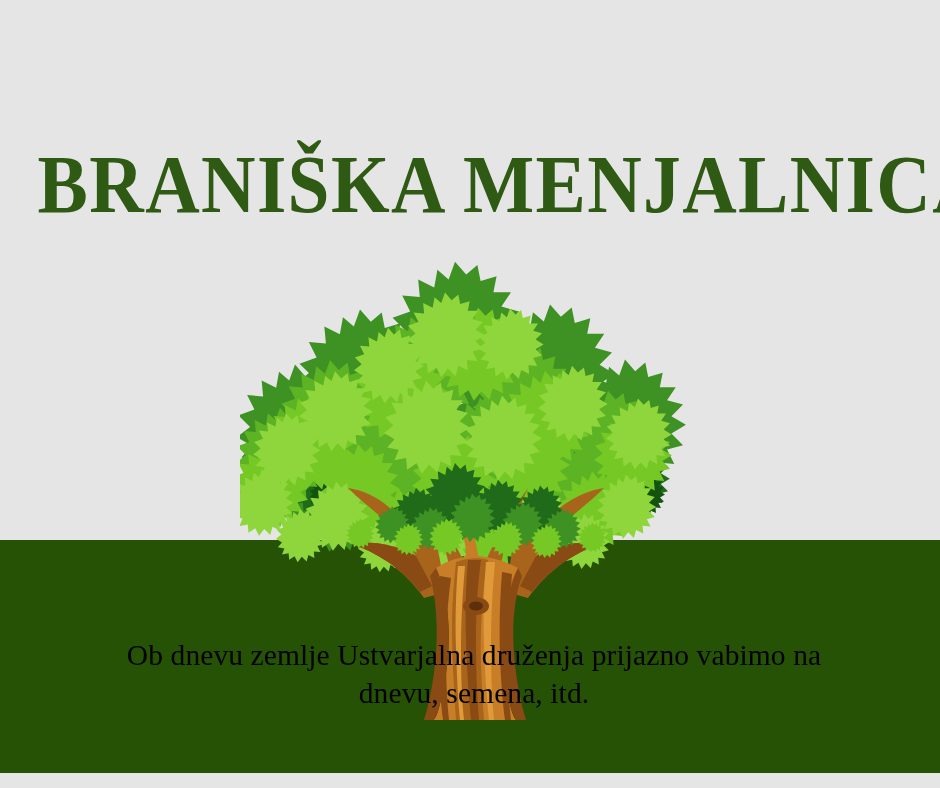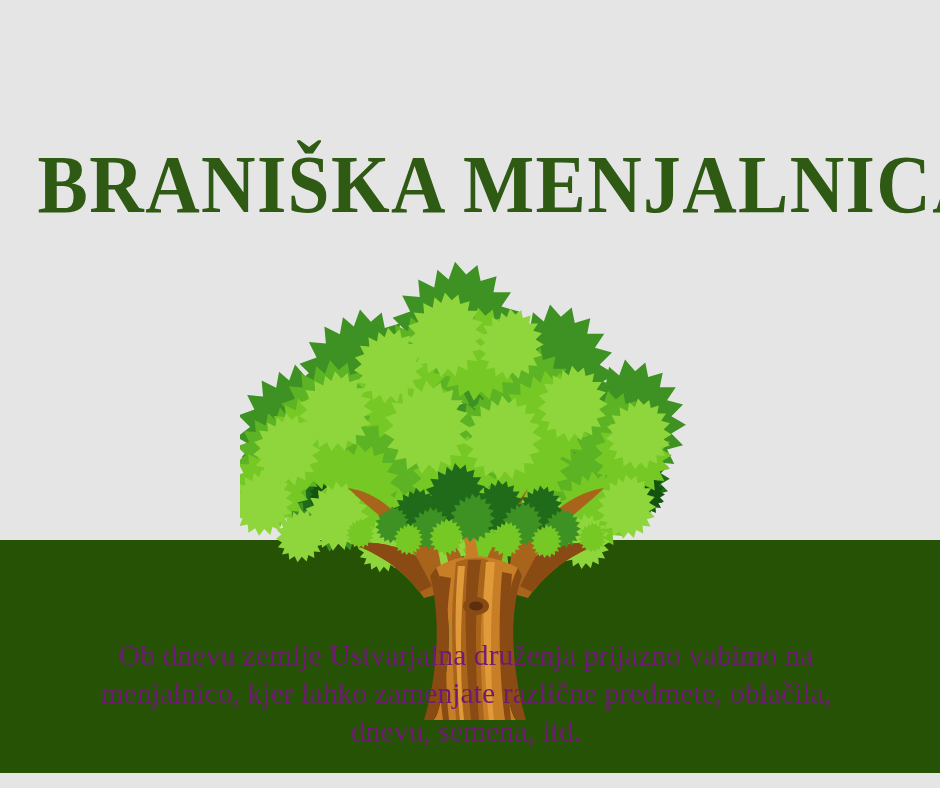--- a/index.html
+++ b/index.html
@@ -59,25 +59,25 @@
     left: 240px;
     top: 250px;
     width: 460px;
     height: 470px;
   }
   .tree-wrap svg { display: block; }
 
   
   .body-copy {
     position: absolute;
-    left: 10px;
+    left: 18px;
     top: 636px;
     width: 912px;
     text-align: center;
-    color: #701a75;
+    color: #000000;
     font-family: "Liberation Serif", "DejaVu Serif", serif;
     font-size: 29.5px;
     line-height: 38px;
     font-weight: 400;
     letter-spacing: 0.1px;
   }
   .body-copy .ln { display: block; white-space: nowrap; }
 </style>
 </head>
 <body>
@@ -267,17 +267,16 @@
         <use href="#spike-blob" transform="translate(168,292) scale(0.36)"></use>
         <use href="#spike-blob" transform="translate(306,294) scale(0.38)"></use>
         <use href="#spike-blob" transform="translate(120,286) scale(0.34)"></use>
         <use href="#spike-blob" transform="translate(352,290) scale(0.34)"></use>
       </g>
     </svg>
   </div>
 
   <div class="body-copy">
     <span class="ln">Ob dnevu zemlje Ustvarjalna druženja prijazno vabimo na</span>
-    <span class="ln">menjalnico, kjer lahko zamenjate različne predmete, oblačila,</span>
     <span class="ln">dnevu, semena, itd.</span>
   </div>
 
 </div>
 
 </body></html>

